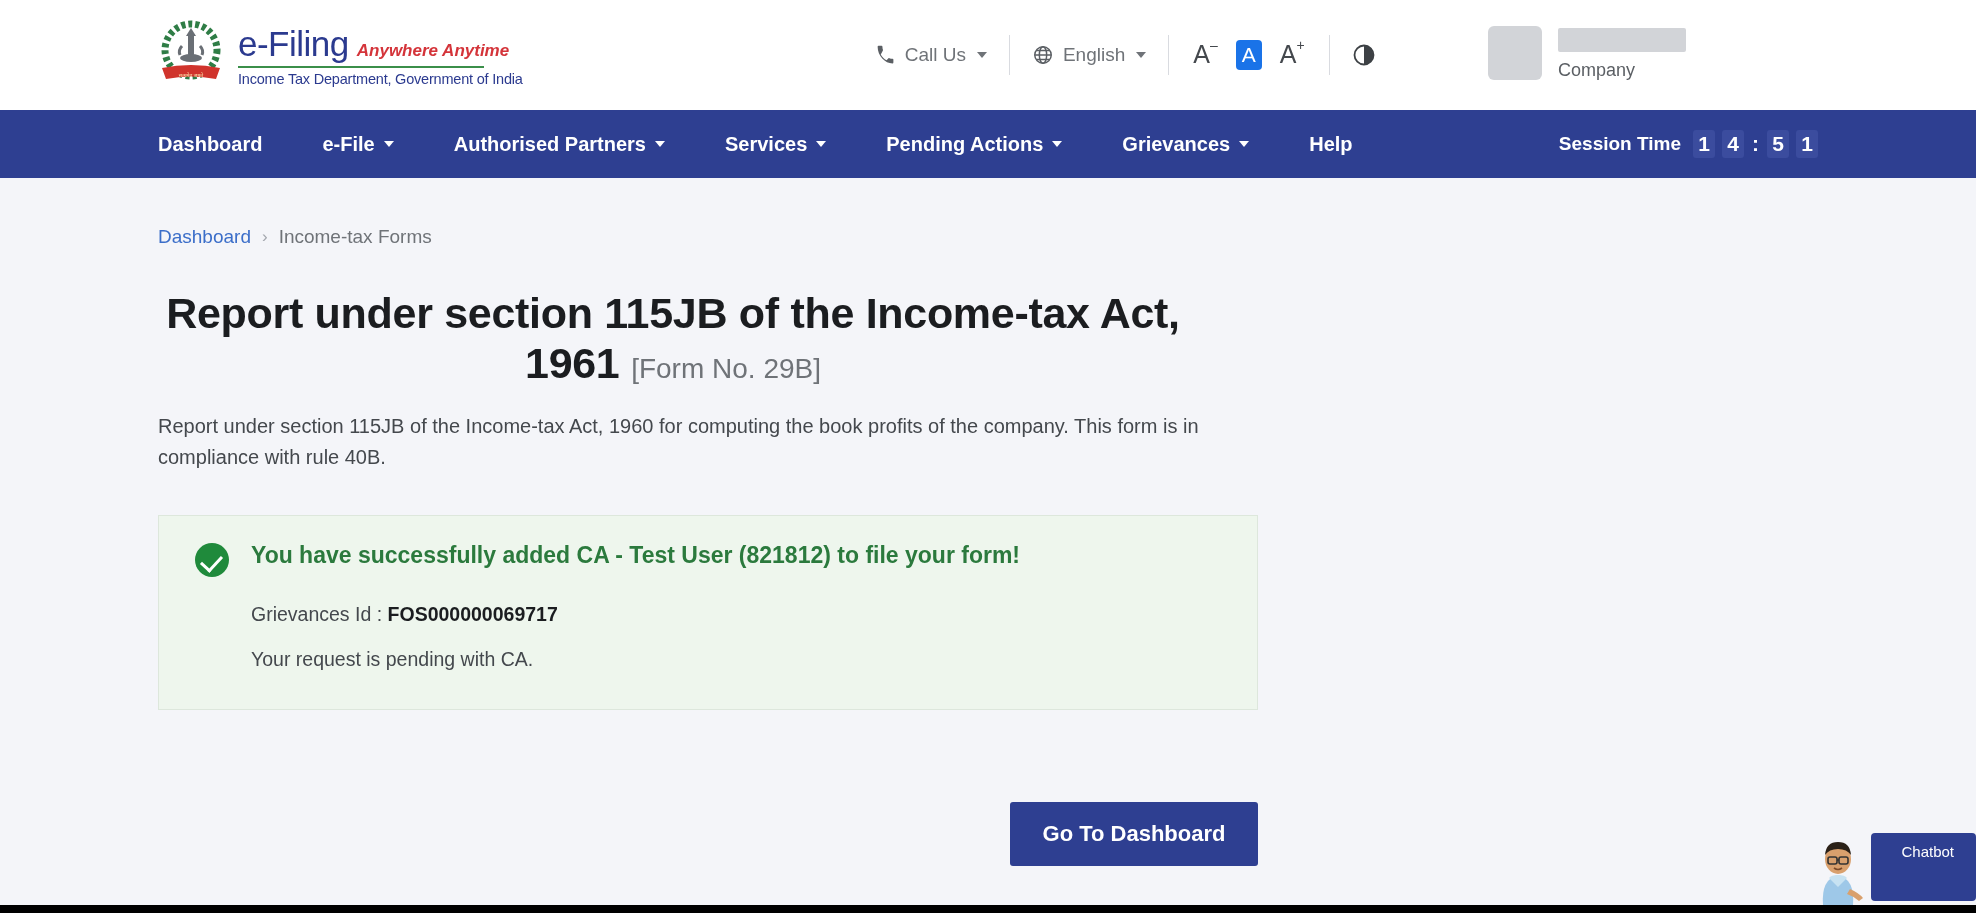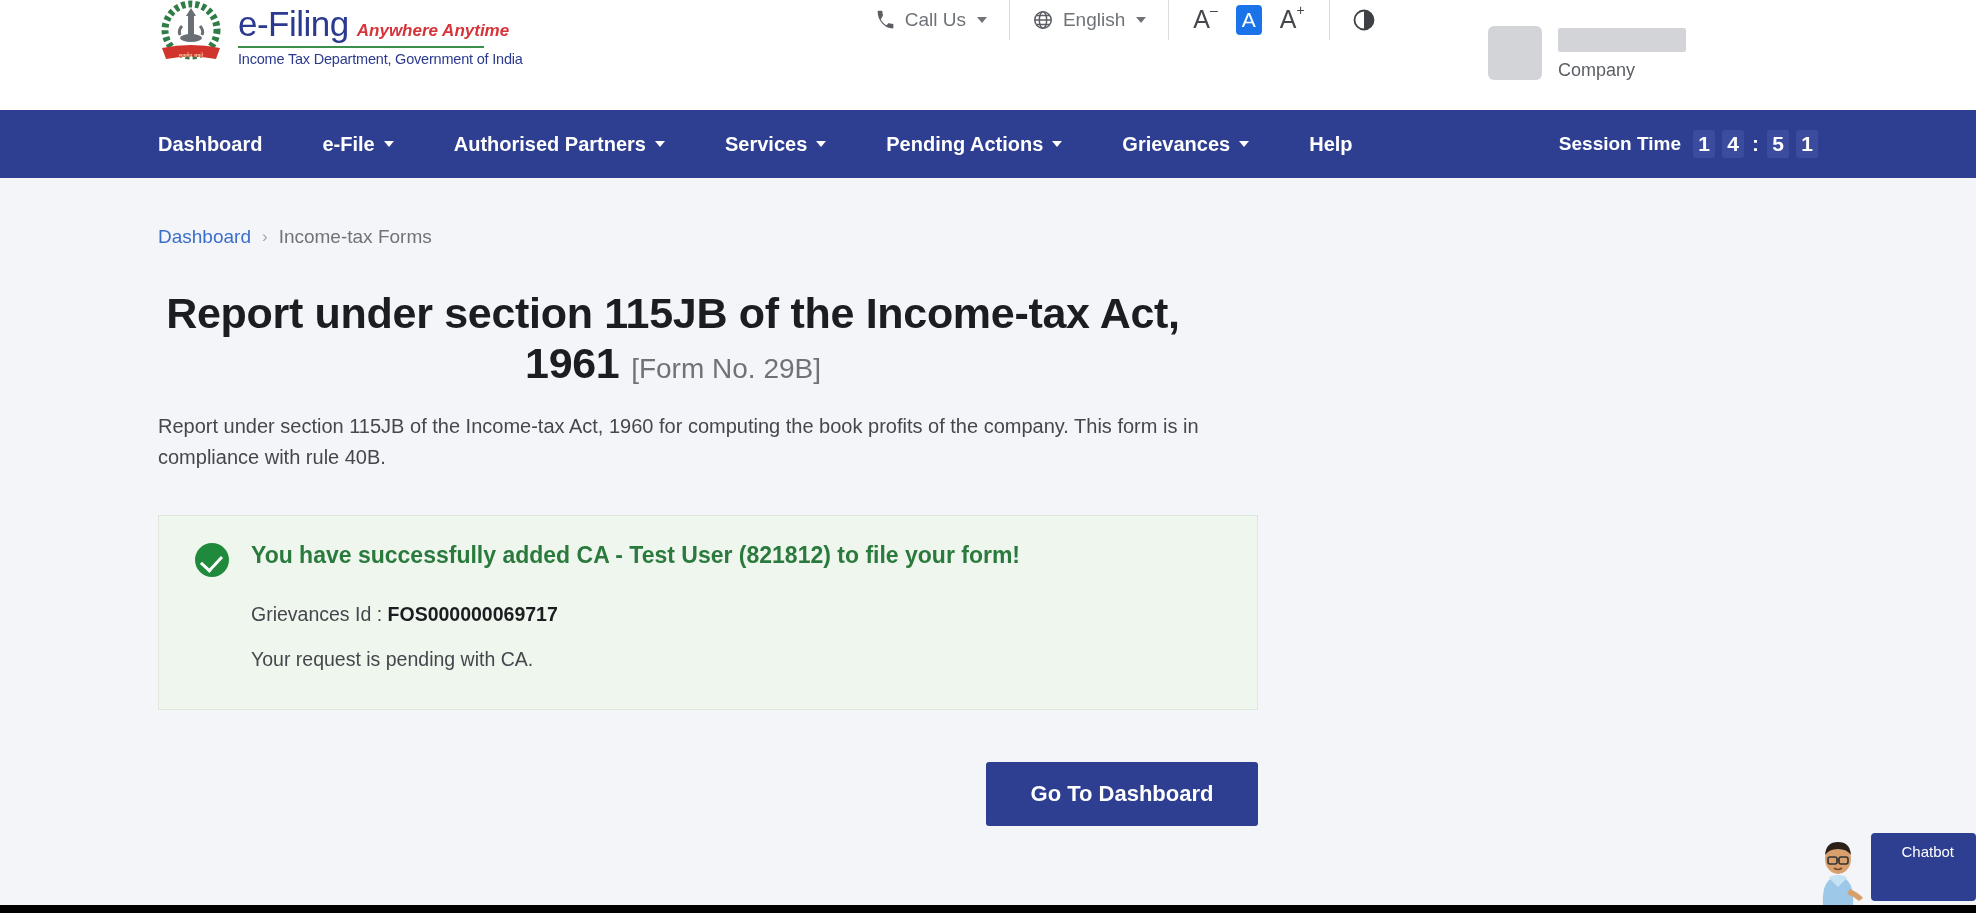--- a/index.html
+++ b/index.html
@@ -9,21 +9,21 @@
     background: #f4f5f9;
     overflow: hidden;
   }
   body { position: relative; }
 
   
   .topbar {
     height: 110px;
     background: #ffffff;
     display: flex;
-    align-items: flex-start;
+    align-items: center;
     padding: 0 0 0 158px;
     position: relative;
   }
   .brand { display: flex; align-items: center; gap: 14px; }
   .emblem { width: 66px; height: 70px; position: relative; flex: none; }
   .brand-text { position: relative; padding-top: 2px; }
   .brand-line1 { display: flex; align-items: baseline; gap: 8px; }
   .efiling {
     font-size: 35px; color: #2b3a8f; font-weight: 400;
     letter-spacing: -0.5px; line-height: 1;
@@ -133,21 +133,21 @@
   }
   .alert-title { font-size: 23px; font-weight: 700; color: #2b7a3d; line-height: 1.3; }
   .alert-line { margin: 26px 0 0 56px; font-size: 19.5px; color: #44484d; }
   .alert-line b { color: #1b1d20; font-weight: 700; }
   .alert-line.second { margin-top: 22px; }
 
   .btn-row { width: 1100px; display: flex; justify-content: flex-end; margin-top: 52px; }
   .btn-primary {
     background: #2e3f91; color: #ffffff; border: none;
     font-family: inherit; font-size: 22px; font-weight: 700;
-    padding: 19px 0; width: 272px; border-radius: 3px; cursor: pointer;
+    padding: 19px 0; width: 248px; border-radius: 3px; cursor: pointer; margin-top: 40px;
   }
 
   
   .chatbot {
     position: absolute; right: 0; bottom: 8px;
     display: flex; cursor: pointer; gap: 20px;
   }
   .bot-avatar { width: 58px; height: 72px; position: relative; }
   .chat-pill {
     background: #2e3f91; color: #fff; font-size: 15px;

